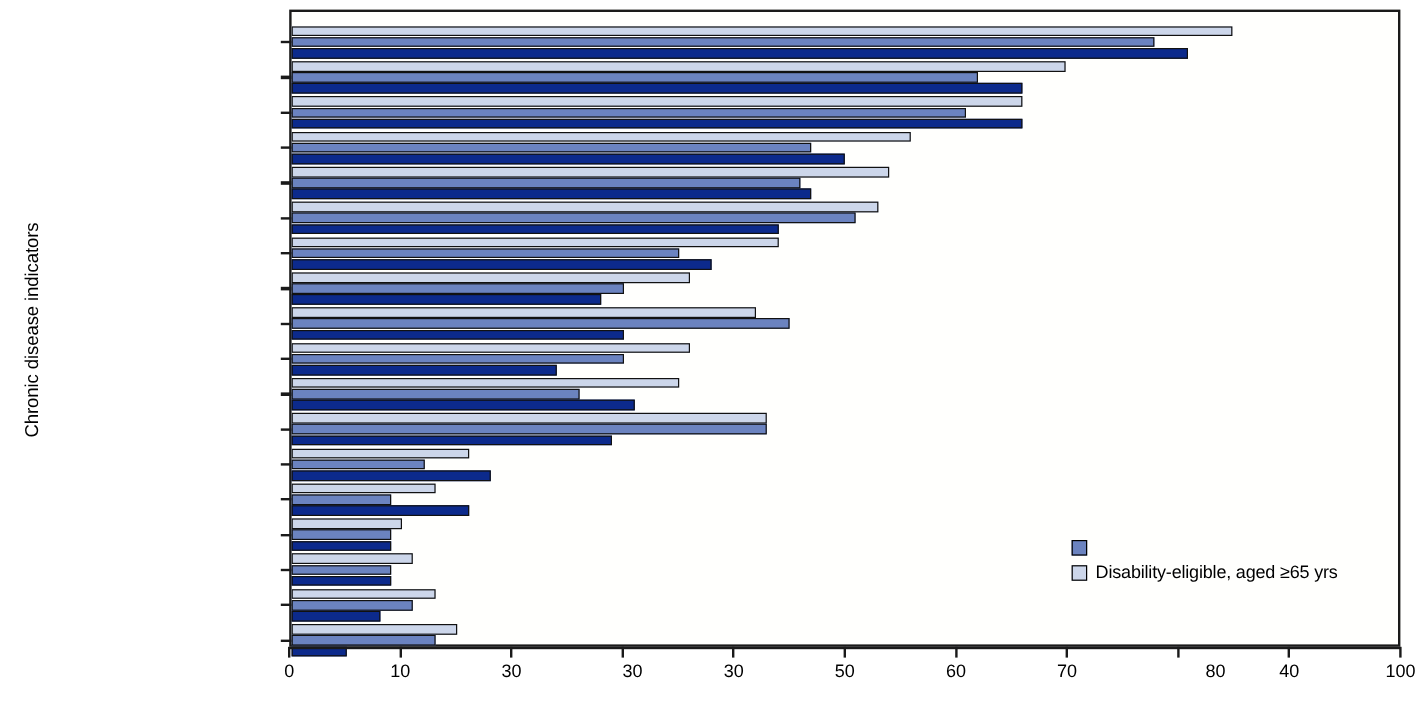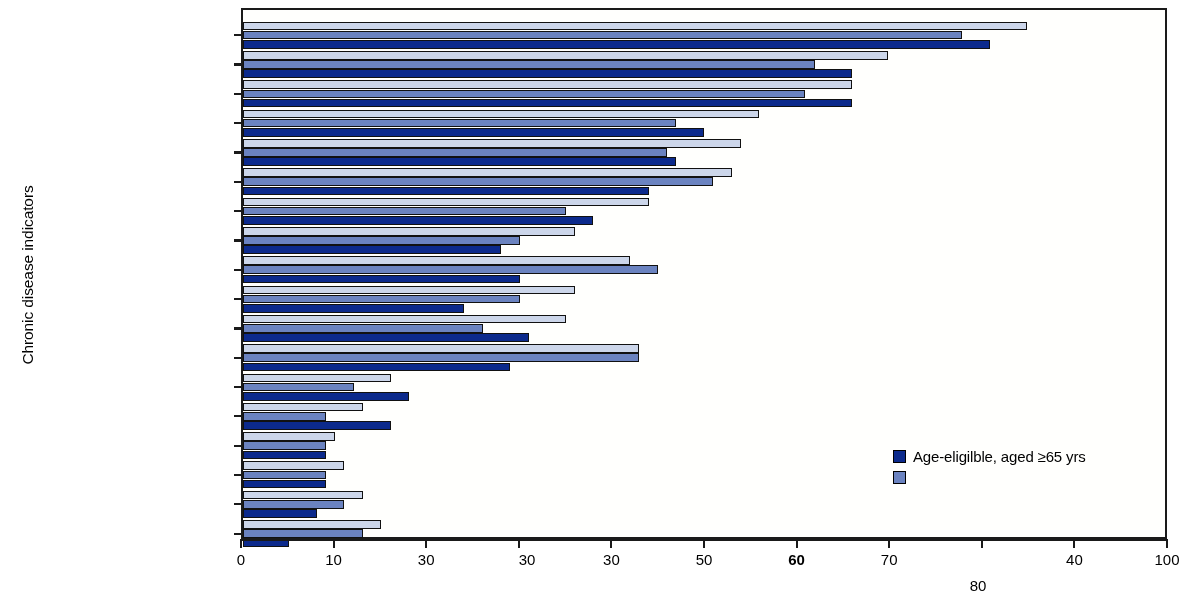--- a/index.html
+++ b/index.html
@@ -266,35 +266,35 @@
       <div class="xticklabel" style="left: 92.6px; text-align: center;">10</div>
       <div class="xtick" style="left: 185.2px;"></div>
       <div class="xticklabel" style="left: 185.2px;">30</div>
       <div class="xtick" style="left: 277.8px;"></div>
       <div class="xticklabel" style="left: 286px;">30</div>
       <div class="xtick" style="left: 370.4px;"></div>
       <div class="xticklabel" style="left: 370.4px;">30</div>
       <div class="xtick" style="left: 463px;"></div>
       <div class="xticklabel" style="left: 463px;">50</div>
       <div class="xtick" style="left: 555.6px;"></div>
-      <div class="xticklabel" style="left: 555.6px; font-weight: bold;">60</div>
+      <div class="xticklabel" style="left: 555.6px;">60</div>
       <div class="xtick" style="left: 648.2px;"></div>
       <div class="xticklabel" style="left: 648.2px;">70</div>
       <div class="xtick" style="left: 740.8px;"></div>
-      <div class="xticklabel" style="left: 737px; margin-top: 26px;">80</div>
+      <div class="xticklabel" style="left: 772px;">80</div>
       <div class="xtick" style="left: 833.4px;"></div>
       <div class="xticklabel" style="left: 833.4px;">40</div>
       <div class="xtick" style="left: 926px;"></div>
       <div class="xticklabel" style="left: 926px;">100</div>
     </div>
 
 
   <div id="legend">
       <div class="legend-row">
-        <div class="legend-swatch" style="background: rgb(12, 42, 140);"></div>
-        <div class="legend-text">Age-eligilble, aged ≥65 yrs</div>
+        <div class="legend-swatch" style="background: rgb(107, 131, 192);"></div>
       </div>
       <div class="legend-row">
-        <div class="legend-swatch" style="background: rgb(107, 131, 192);"></div>
+        <div class="legend-swatch" style="background: rgb(204, 214, 234);"></div>
+        <div class="legend-text">Disability-eligible, aged ≥65 yrs</div>
       </div>
     </div>
 
 </div>
 
 </body></html>

